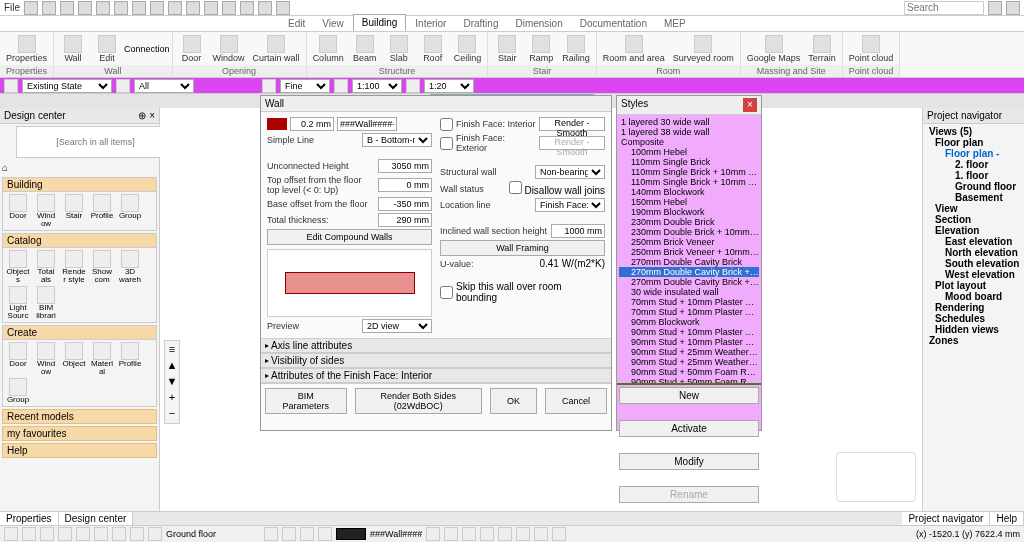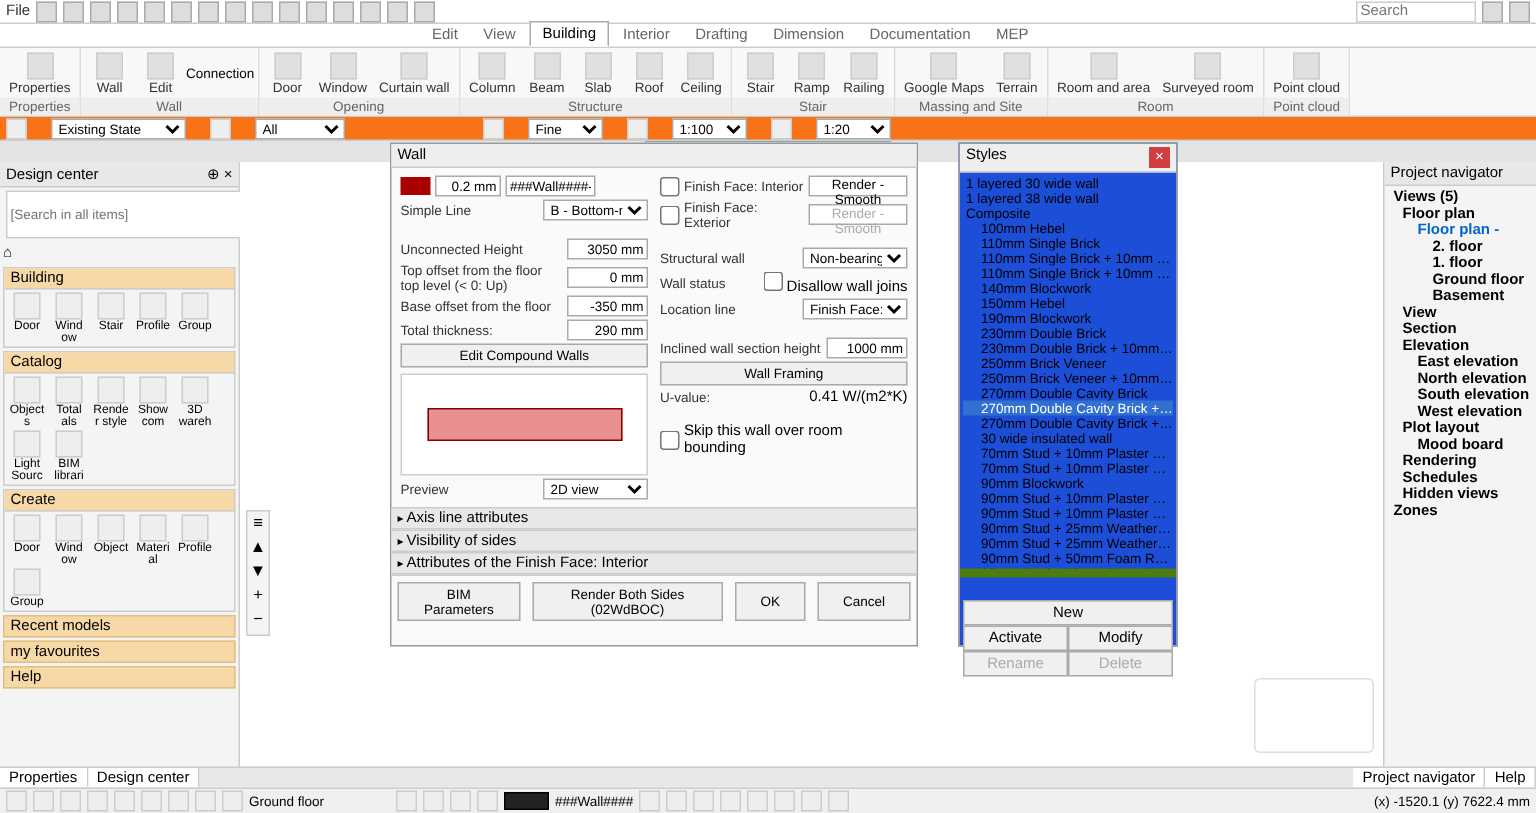--- a/index.html
+++ b/index.html
@@ -19,35 +19,35 @@
 
 .ribbon { height: 46px; background: #f8f8f8; border-bottom: 1px solid #ccc; display: flex; }
 .ribbon .group { border-right: 1px solid #ddd; display: flex; flex-direction: column; }
 .ribbon .grouprow { display: flex; align-items: center; padding: 1px 2px; flex: 1;}
 .ribbon .groupname { text-align: center; font-size: 9px; color: #666; background: #eee; padding: 1px 0; }
 .ribbon .bigbtn { display: flex; flex-direction: column; align-items: center; padding: 1px 4px; cursor: pointer; min-width: 34px;}
 .ribbon .bigbtn .bi { width: 18px; height: 18px; background: #e0e0e0; border: 1px solid #ccc; margin-bottom: 1px;}
 .ribbon .bigbtn .bt { font-size: 9px; color: #333; text-align:center; line-height:1;}
 
 
-.row2 { height: 16px; background: #f97316; border-bottom: 1px solid #ccc; display: flex; align-items: flex-end; gap: 16px; padding: 0 4px;}
+.row2 { height: 16px; background: #d946ef; border-bottom: 1px solid #ccc; display: flex; align-items: flex-end; gap: 4px; padding: 0 4px;}
 .row2 .sel { height: 14px; border: 1px solid #aaa; font-size: 9px; background: #fff; }
 .row2 .icn { width: 14px; height: 14px; background: #eee; border:1px solid #ccc; }
 
 
 .doctab { height: 14px; background: #e4e4e4; display: flex; justify-content: center; }
 .doctab .dt { background: #d0e8f8; border: 1px solid #8ab; padding: 0 6px; font-size: 10px; }
 
 
 .main { display: flex; height: 428px; }
 
 
 .leftpanel { width: 160px; background: #f4f4f4; border-right: 1px solid #ccc; font-size: 10px; }
 .leftpanel .hdr { background: #e8e8e8; border-bottom: 1px solid #ccc; padding: 2px 4px; font-size: 10px; display:flex; align-items:center; justify-content: space-between;}
-.leftpanel .srch { width: 100%; height: 16px; border: 1px solid #ccc; margin: 2px 4px; padding: 15px 2px; font-size: 9px;}
+.leftpanel .srch { width: 100%; height: 16px; border: 1px solid #ccc; margin: 2px 16px; padding: 15px 2px; font-size: 9px; text-align: center;}
 .leftpanel .grp { border: 1px solid #ccc; margin: 2px; }
 .leftpanel .glabel { background: #f7d9a8; border-bottom: 1px solid #ccc; padding: 1px 4px; font-size: 10px; }
 .leftpanel .gicons { display: flex; flex-wrap: wrap; gap: 2px; padding: 2px; }
 .leftpanel .gicons .gi { width: 26px; display: flex; flex-direction: column; align-items: center; cursor: pointer; }
 .leftpanel .gicons .gi .gii { width: 18px; height: 18px; background: #eee; border: 1px solid #ccc; }
 .leftpanel .gicons .gi .git { font-size: 8px; text-align: center; line-height:1;}
 .leftpanel .bar { background: #f7d9a8; border: 1px solid #e0c080; margin: 2px; padding: 1px 4px; cursor: pointer; }
 
 
 .workspace { flex: 1; background: #fff; position: relative; }
@@ -75,28 +75,28 @@
 .walldlg .frow .lbl { flex: 1; font-size: 9px; color: #333; }
 .walldlg .frow .val { width: 54px; height: 14px; border: 1px solid #aaa; background: #fff; font-size: 9px; padding: 0 2px; text-align: right;}
 .walldlg .frow .sel { width: 70px; height: 14px; border: 1px solid #aaa; background: #fff; font-size: 9px;}
 .walldlg .widebtn { width: 100%; text-align: center; border: 1px solid #aaa; background: #f0f0f0; padding: 2px; font-size: 9px; cursor: pointer; margin: 2px 0;}
 .walldlg .preview { margin-top: 4px; border: 1px solid #ccc; height: 68px; background: #fff; display: flex; align-items: center; justify-content: center; position:relative;}
 .walldlg .wallprev { width: 130px; height: 22px; background: #e89090; border: 1px solid #800;}
 .walldlg .btns { display: flex; justify-content: flex-end; gap: 8px; padding: 4px; border-top: 1px solid #ccc;}
 .walldlg .btns .b, .walldlg .bimbtn { border: 1px solid #aaa; background: #f0f0f0; padding: 2px 16px; cursor: pointer; font-size:9px;}
 
 
-.stylesdlg { position: absolute; left: 639px; top: 95px; width: 146px; height: 336px; background: #1d4ed8; border: 1px solid #999; font-size: 9px;}
+.stylesdlg { position: absolute; left: 616px; top: 95px; width: 146px; height: 336px; background: #f0abfc; border: 1px solid #999; font-size: 9px;}
 .stylesdlg .title { background: #eee; padding: 2px 4px; border-bottom: 1px solid #ccc; display: flex; justify-content: space-between;}
 .stylesdlg .title .x { width: 14px; height: 14px; background: #d04040; color: #fff; text-align: center; cursor: pointer; line-height:14px;}
-.stylesdlg .list { height: 270px; overflow: hidden; padding: 2px; border-bottom: 6px solid #4d7c0f;}
+.stylesdlg .list { height: 270px; overflow: hidden; padding: 2px; border-bottom: 2px solid #4d7c0f;}
 .stylesdlg .list .li { padding: 0 0 0 12px; white-space: nowrap; overflow: hidden; font-size: 9px; cursor: pointer; text-overflow: ellipsis;}
 .stylesdlg .list .li.l0 { padding-left: 2px;}
 .stylesdlg .list .li.sel { background: #3070d0; color: #fff;}
-.stylesdlg .btns { display: flex; flex-wrap:wrap; padding: 2px; gap: 0; margin-top: 13px;}
+.stylesdlg .btns { display: flex; flex-wrap:wrap; padding: 2px; gap: 16px;}
 .stylesdlg .btns .b { flex:1 1 45%; border: 1px solid #aaa; background: #f0f0f0; text-align: center; padding: 2px 0; cursor: pointer;}
 .stylesdlg .btns .b.dis { color: #aaa;}
 
 
 .bottomtabs { position: absolute; bottom: 17px; left: 0; right: 0; height: 14px; background: #e8e8e8; border-top: 1px solid #ccc; display: flex;}
 .bottomtabs .bt { padding: 1px 6px; border-right: 1px solid #ccc; font-size: 10px; cursor: pointer; background:#fff;}
 .bottomtabs .right { margin-left: auto; display:flex;}
 
 
 .statusbar { position: absolute; bottom: 0; left: 0; right: 0; height: 17px; background: #f0f0f0; border-top: 1px solid #ccc; display: flex; align-items: center; padding: 0 4px; gap: 4px;}
@@ -228,41 +228,41 @@
           <div class="bi"></div>
           <div class="bt">Railing</div>
         </div>
       </div>
       <div class="groupname">Stair</div>
     </div>
   <div class="group">
       <div class="grouprow">
         <div class="bigbtn">
           <div class="bi"></div>
+          <div class="bt">Room and area</div>
+        </div>
+        <div class="bigbtn">
+          <div class="bi"></div>
+          <div class="bt">Surveyed room</div>
+        </div>
+      </div>
+      <div class="groupname">Room</div>
+    </div>
+  <div class="group">
+      <div class="grouprow">
+        <div class="bigbtn">
+          <div class="bi"></div>
           <div class="bt">Google Maps</div>
         </div>
         <div class="bigbtn">
           <div class="bi"></div>
           <div class="bt">Terrain</div>
         </div>
       </div>
       <div class="groupname">Massing and Site</div>
-    </div>
-  <div class="group">
-      <div class="grouprow">
-        <div class="bigbtn">
-          <div class="bi"></div>
-          <div class="bt">Room and area</div>
-        </div>
-        <div class="bigbtn">
-          <div class="bi"></div>
-          <div class="bt">Surveyed room</div>
-        </div>
-      </div>
-      <div class="groupname">Room</div>
     </div>
   <div class="group">
       <div class="grouprow">
         <div class="bigbtn">
           <div class="bi"></div>
           <div class="bt">Point cloud</div>
         </div>
       </div>
       <div class="groupname">Point cloud</div>
     </div>

